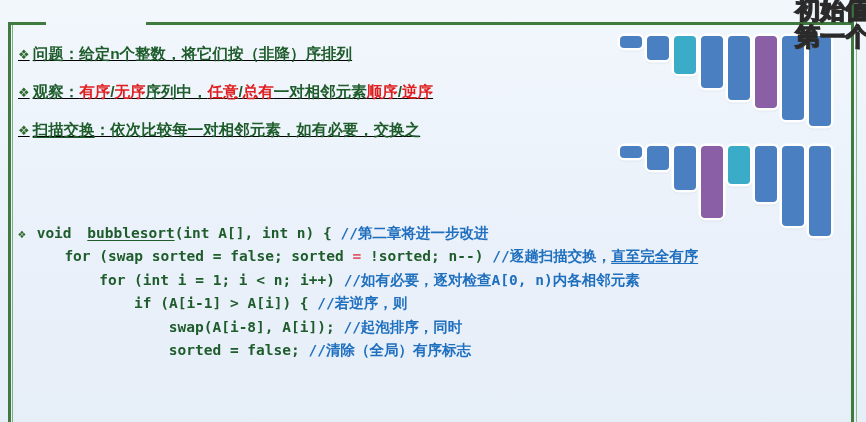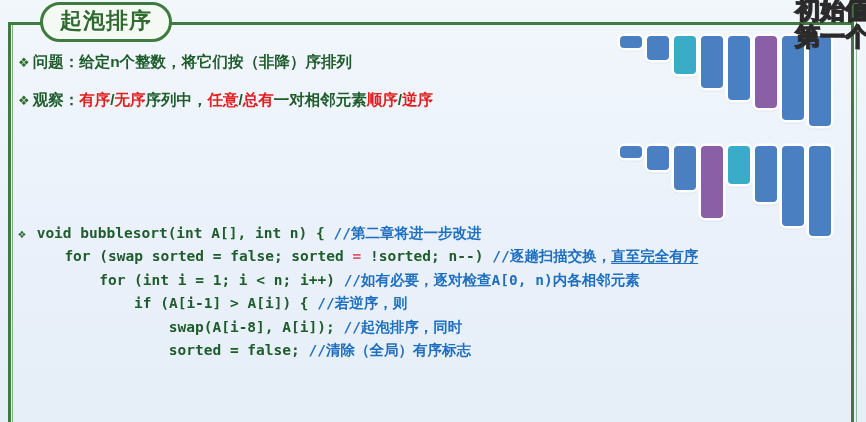--- a/index.html
+++ b/index.html
@@ -27,42 +27,42 @@
     position:absolute;left:40px;top:2px;
     padding:2px 17px 4px 17px;
     border:3px solid #3f7a3f;border-radius:22px;
     background:#f4f9f4;
     font-size:22px;font-weight:bold;color:#2f6b2f;
     letter-spacing:1px;line-height:1.25;
     text-shadow:0 1px 0 #ffffff;
   }
 
   
-  .bullets{position:absolute;left:18px;top:52px;width:640px;}
+  .bullets{position:absolute;left:18px;top:44px;width:640px;text-decoration:underline;}
   .bline{
     display:block;color:#1f5c2c;font-weight:bold;
     font-size:15.5px;line-height:1.35;white-space:nowrap;
   }
   .gap{height:17px;}
   .gap-sm{height:8px;}
   .dia{color:#2f6b2f;font-size:13px;margin-right:3px;}
   .u{ text-decoration:underline; text-underline-offset:2px;}
   .indent{padding-left:19px;}
 
   
   .code{
     position:absolute;left:18px;top:222px;width:850px;
     font-family:"DejaVu Sans Mono","Liberation Mono",monospace;
     font-size:14.5px;line-height:1.62;color:#1f5c2c;font-weight:bold;
     white-space:nowrap;
   }
   .code .ln{display:block;}
   .cmt{color:#1f6fbf;}
   .op-red{color:#e05a6a;}
-  .ident-u{text-underline-offset:2px;}
+  .ident-u{text-decoration:underline;text-underline-offset:2px;margin-left:7px;}
   .i1{padding-left:3.2em;}
   .i2{padding-left:5.6em;}
   .i3{padding-left:8.0em;}
   .i4{padding-left:10.4em;}
 
   
   .chart{position:absolute;display:flex;align-items:flex-start;}
   .bar{
     border-radius:4px;
     box-shadow:0 0 0 2.5px #ffffff, 0 2px 3px rgba(40,60,90,.22);
@@ -89,27 +89,27 @@
 <div id="slide">
 
   <div class="frame-corner"></div>
   <div class="frame-left"></div>
   <div class="frame-left2"></div>
   <div class="frame-top-l"></div>
   <div class="frame-top-r"></div>
   <div class="frame-right"></div>
   <div class="frame-right2"></div>
 
-  <div class="title-pill">起泡排序</div>
 
   <div class="bullets">
       <span class="bline"><span class="dia">❖</span><span style="color: rgb(31, 92, 44);">问题：给定n个整数，将它们按（非降）序排列</span></span>
       <div class="gap"></div>
       <span class="bline"><span class="dia">❖</span><span style="color: rgb(31, 92, 44);">观察：</span><span style="color: rgb(224, 32, 32);">有序</span><span style="color: rgb(31, 92, 44);">/</span><span style="color: rgb(224, 32, 32);">无序</span><span style="color: rgb(31, 92, 44);">序列中，</span><span style="color: rgb(224, 32, 32);">任意</span><span style="color: rgb(31, 92, 44);">/</span><span style="color: rgb(224, 32, 32);">总有</span><span style="color: rgb(31, 92, 44);">一对相邻元素</span><span style="color: rgb(224, 32, 32);">顺序</span><span style="color: rgb(31, 92, 44);">/</span><span style="color: rgb(224, 32, 32);">逆序</span></span>
       <div class="gap"></div>
+      <span class="bline"><span class="dia">❖</span><span class="u" style="color: rgb(31, 92, 44);">扫描交换</span><span style="color: rgb(31, 92, 44);">：依次比较每一对相邻元素，如有必要，交换之</span></span>
       <div class="gap-sm"></div>
     </div>
 
   <div class="code">
       <span class="ln"><span class="dia">❖ </span><span>void </span><span class="ident-u">bubblesort</span><span>(int A[], int n) { </span><span class="cmt">//第二章将进一步改进</span></span>
       <span class="ln i1"><span>for (swap sorted = false; sorted </span><span class="op-red">=</span><span> !sorted; n--) </span><span class="cmt">//逐趟扫描交换，</span><span class="cmt u">直至完全有序</span></span>
       <span class="ln i2"><span>for (int i = 1; i &lt; n; i++) </span><span class="cmt">//如有必要，逐对检查A[0, n)内各相邻元素</span></span>
       <span class="ln i3"><span>if (A[i-1] &gt; A[i]) { </span><span class="cmt">//若逆序，则</span></span>
       <span class="ln i4"><span>swap(A[i-8], A[i]); </span><span class="cmt">//起泡排序，同时</span></span>
       <span class="ln i4"><span>sorted = false; </span><span class="cmt">//清除（全局）有序标志</span></span>

